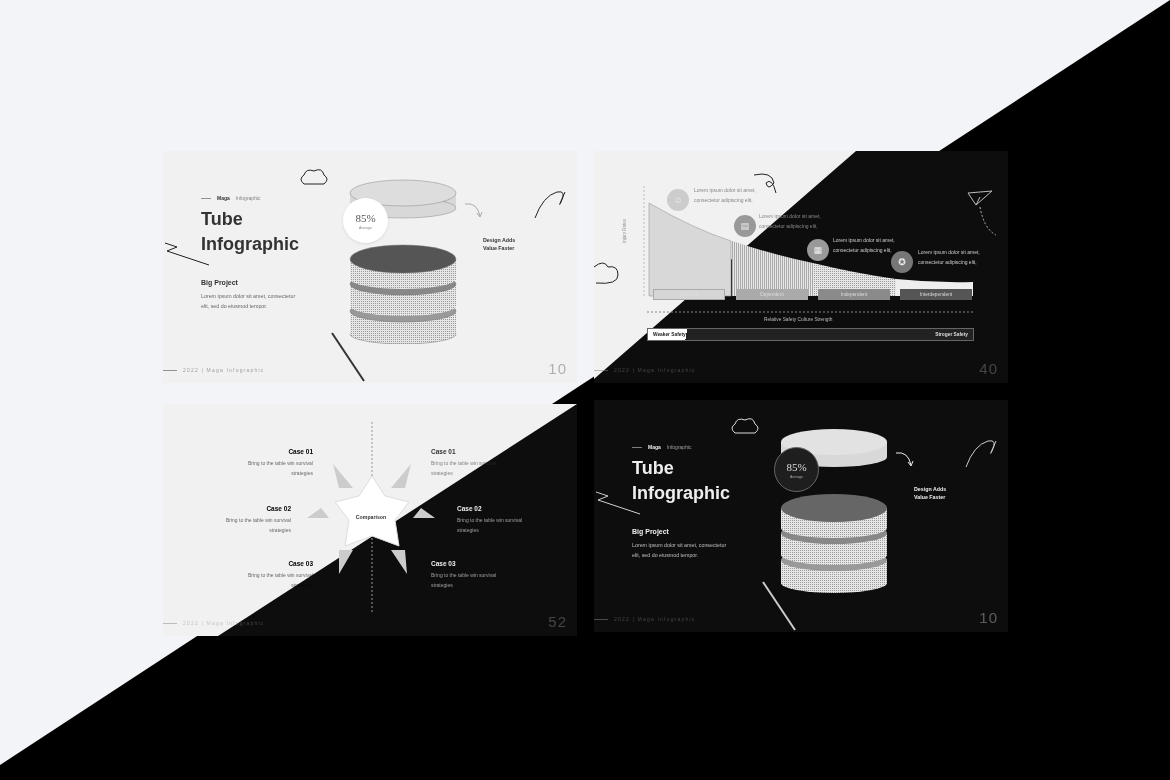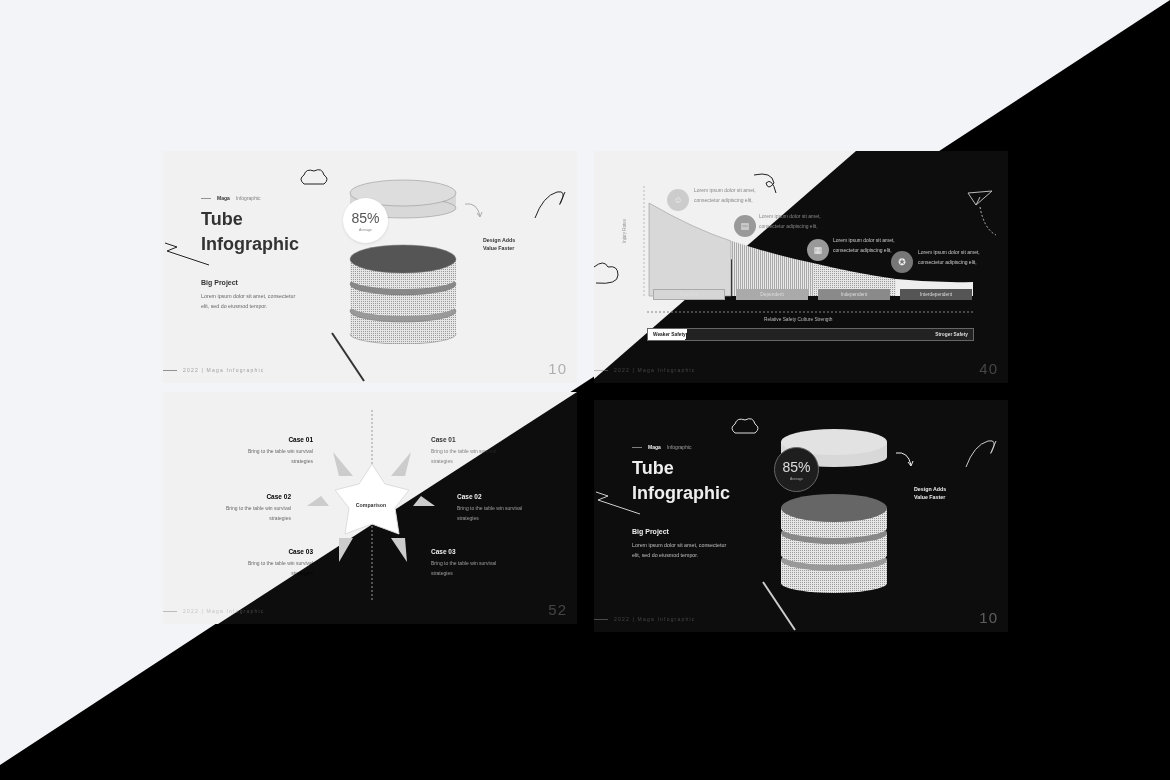--- a/index.html
+++ b/index.html
@@ -10,21 +10,21 @@
     position: absolute; inset: 0; background: #000;
     clip-path: polygon(1170px 0, 1170px 780px, 0 780px, 0 765px);
   }
 
   .slide {
     position: absolute; width: 414px; height: 232px; overflow: hidden;
     font-family: "Liberation Sans", sans-serif;
   }
   .slide.s1 { left: 163px; top: 151px; }
   .slide.s2 { left: 594px; top: 151px; }
-  .slide.s3 { left: 163px; top: 392px; }
+  .slide.s3 { left: 163px; top: 404px; }
   .slide.s4 { left: 594px; top: 400px; }
 
   .layer { position: absolute; inset: 0; }
   .light { background: #f1f1f1; color: #333; }
   .dark  { background: #0d0d0d; color: #eee; }
 
   
   .footer { position: absolute; left: 0; bottom: 10px; display: flex; align-items: center; gap: 6px; font-size: 5px; letter-spacing: 1.2px; }
   .footer .ln { width: 14px; height: 1px; background: currentColor; opacity: .5; }
   .footer .txt { opacity: .45; }
@@ -33,21 +33,21 @@
   
   .tag { position: absolute; left: 38px; top: 44px; font-size: 5px; display: flex; align-items: center; gap: 6px; }
   .tag .ln { width: 10px; height: 1px; background: currentColor; opacity: .5; }
   .title { position: absolute; left: 38px; top: 56px; font-size: 18px; font-weight: bold; line-height: 25px; }
   .subt { position: absolute; left: 38px; top: 128px; font-size: 7px; font-weight: bold; }
   .desc { position: absolute; left: 38px; top: 141px; font-size: 5.3px; line-height: 9.6px; width: 95px; opacity: .75; }
   .tube { position: absolute; left: 180px; top: 28px; width: 120px; height: 165px; }
   .badge { position: absolute; left: 180px; top: 47px; width: 45px; height: 45px; border-radius: 50%; display: flex; flex-direction: column; align-items: center; justify-content: center; }
   .light .badge { background: #fff; color: #555; box-shadow: 0 1px 3px rgba(0,0,0,.1); }
   .dark .badge { background: #1e1e1e; color: #ddd; border: 1px solid #666; }
-  .badge .pct { font-size: 14px; }
+  .badge .pct { font-size: 11px; font-family: Liberation Serif, serif; }
   .badge .lbl { font-size: 3.5px; opacity: .7; margin-top: 2px; }
   .adds { position: absolute; left: 320px; top: 86px; font-size: 5.3px; font-weight: bold; line-height: 7.5px; }
 
   
   .ch-item { position: absolute; font-size: 5px; line-height: 10px; width: 62px; color: #888; }
   .ch-ico { position: absolute; width: 22px; height: 22px; border-radius: 50%; background: #999; display:flex; align-items:center; justify-content:center; color:#eee; font-size:9px; }
   .stage-lbl { position: absolute; top: 138px; height: 11px; font-size: 4.8px; color: #ddd; display:flex; align-items:center; justify-content:center; }
   .xaxis-lbl { position: absolute; left: 170px; top: 166px; font-size: 4.8px; color: #888; }
   .strength { position: absolute; left: 53px; top: 177px; width: 327px; height: 13px; font-size: 4.8px; font-weight: bold; display:flex; justify-content:space-between; align-items:center; padding: 0 5px; }
   .ylab { position: absolute; left: 28px; top: 92px; font-size: 4.5px; color: #999; transform: rotate(-90deg); transform-origin: left top; }

